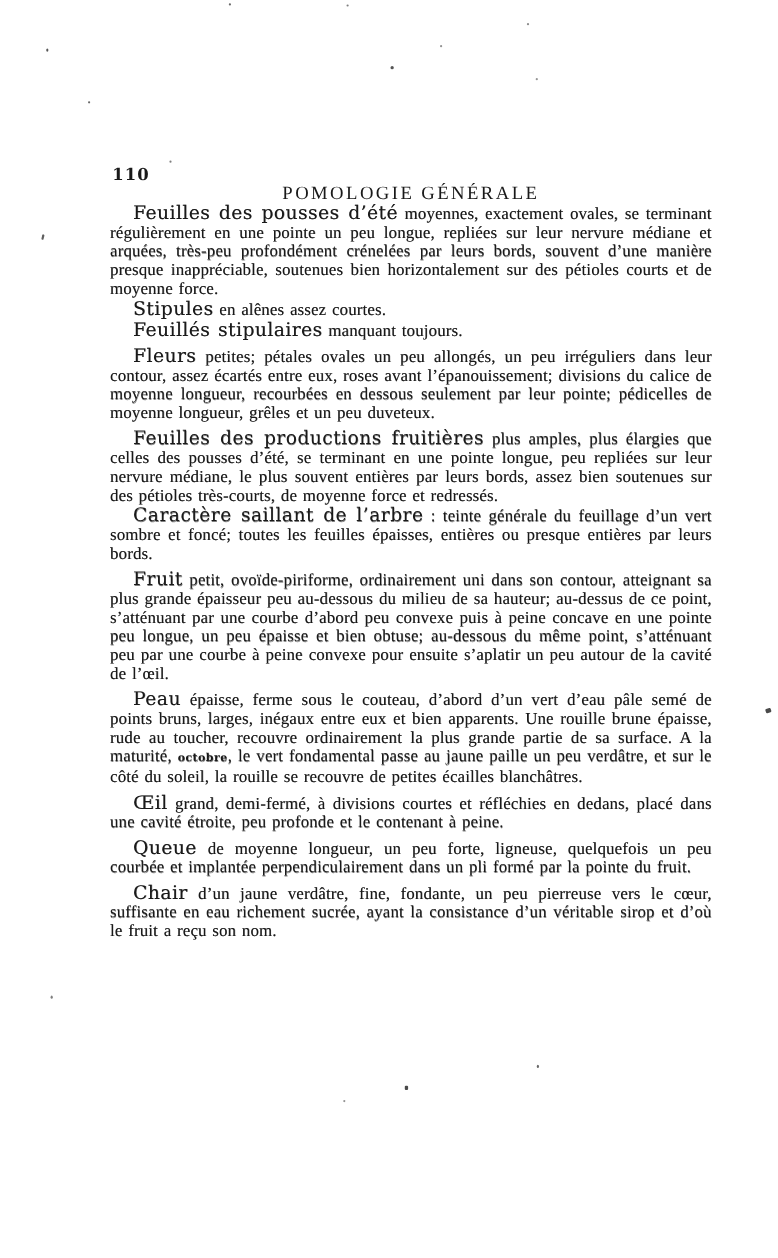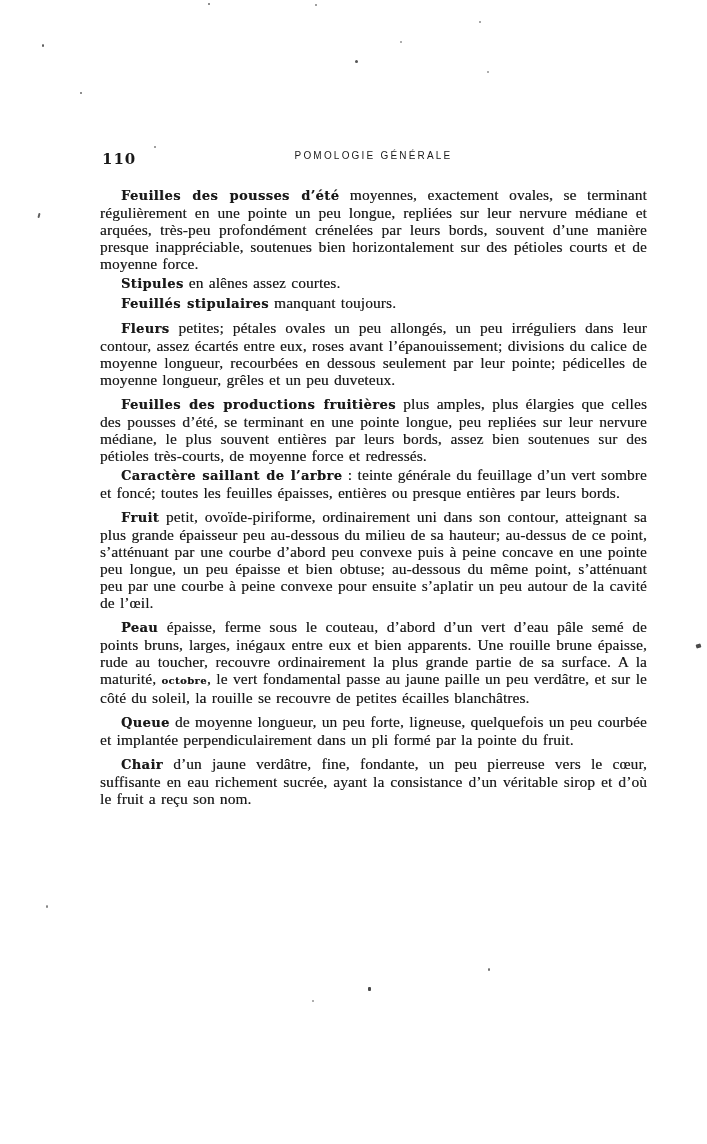--- a/index.html
+++ b/index.html
@@ -21,42 +21,42 @@
     height: 24px;
     margin-bottom: 12px;
   }
   .page-number {
     position: absolute; left: 2px; top: 0;
     font-size: 15px; font-weight: bold;
     letter-spacing: 1px;
     font-family: "DejaVu Serif", serif;
   }
   .running-title {
-    position: absolute; left: 0; right: 0; top: 0;
+    position: absolute; left: 0; right: 0; top: 16px;
     text-align: center;
-    font-size: 10px;
+    font-size: 17px;
     letter-spacing: 2.2px;
-    font-family: Liberation Sans, sans-serif;
+    font-family: Liberation Serif, serif;
   }
   .body-text p {
     margin: 2px 0;
     font-size: 15.3px;
     line-height: 17px;
     text-align: justify;
     text-indent: 21px;
     letter-spacing: 0.15px;
     word-spacing: 1.2px;
     text-shadow: 0.3px 0.3px 0 rgba(20,20,20,0.55);
   }
   .body-text p.gap { margin-top: 7px; }
   .lead {
     font-family: "DejaVu Serif", serif;
-    font-weight: bold;
+    font-weight: normal;
     letter-spacing: 0.4px;
-    font-size: 13px;
+    font-size: 17px;
   }
   .inline-bold {
     font-family: "DejaVu Serif", serif;
     font-weight: bold;
     letter-spacing: 0.4px;
     font-size: 10px;
   }
   
   .speck {
     position: absolute;
@@ -117,19 +117,20 @@
     <p class="gap"><b class="lead">Fleurs</b><span> petites; pétales ovales un peu allongés, un peu irréguliers dans leur contour, assez écartés entre eux, roses avant l’épanouissement; divisions du calice de moyenne longueur, recourbées en dessous seulement par leur pointe; pédicelles de moyenne longueur, grêles et un peu duveteux.</span></p>
 
     <p class="gap"><b class="lead">Feuilles des productions fruitières</b><span> plus amples, plus élargies que celles des pousses d’été, se terminant en une pointe longue, peu repliées sur leur nervure médiane, le plus souvent entières par leurs bords, assez bien soutenues sur des pétioles très-courts, de moyenne force et redressés.</span></p>
 
     <p><b class="lead">Caractère saillant de l’arbre</b><span> : teinte générale du feuillage d’un vert sombre et foncé; toutes les feuilles épaisses, entières ou presque entières par leurs bords.</span></p>
 
     <p class="gap"><b class="lead">Fruit</b><span> petit, ovoïde-piriforme, ordinairement uni dans son contour, atteignant sa plus grande épaisseur peu au-dessous du milieu de sa hauteur; au-dessus de ce point, s’atténuant par une courbe d’abord peu convexe puis à peine concave en une pointe peu longue, un peu épaisse et bien obtuse; au-dessous du même point, s’atténuant peu par une courbe à peine convexe pour ensuite s’aplatir un peu autour de la cavité de l’œil.</span></p>
 
     <p class="gap"><b class="lead">Peau</b><span> épaisse, ferme sous le couteau, d’abord d’un vert d’eau pâle semé de points bruns, larges, inégaux entre eux et bien apparents. Une rouille brune épaisse, rude au toucher, recouvre ordinairement la plus grande partie de sa surface. A la maturité, </span><b class="inline-bold">octobre</b><span>, le vert fondamental passe au jaune paille un peu verdâtre, et sur le côté du soleil, la rouille se recouvre de petites écailles blanchâtres.</span></p>
 
+    <p class="gap"><b class="lead">Œil</b><span> grand, demi-fermé, à divisions courtes et réfléchies en dedans, placé dans une cavité étroite, peu profonde et le contenant à peine.</span></p>
 
     <p class="gap"><b class="lead">Queue</b><span> de moyenne longueur, un peu forte, ligneuse, quelquefois un peu courbée et implantée perpendiculairement dans un pli formé par la pointe du fruit.</span></p>
 
     <p class="gap"><b class="lead">Chair</b><span> d’un jaune verdâtre, fine, fondante, un peu pierreuse vers le cœur, suffisante en eau richement sucrée, ayant la consistance d’un véritable sirop et d’où le fruit a reçu son nom.</span></p>
 
   </div>
 </div>
 
 </body></html>

